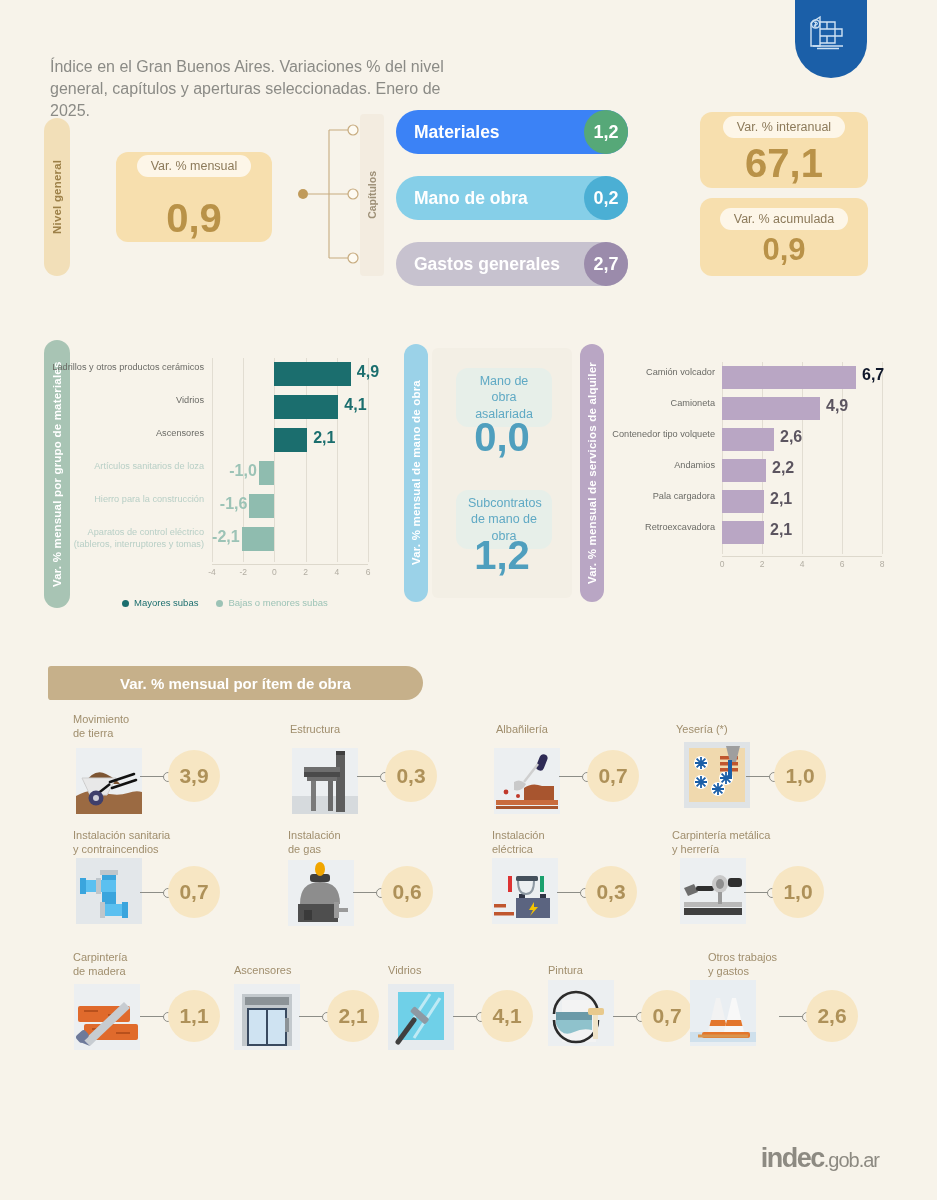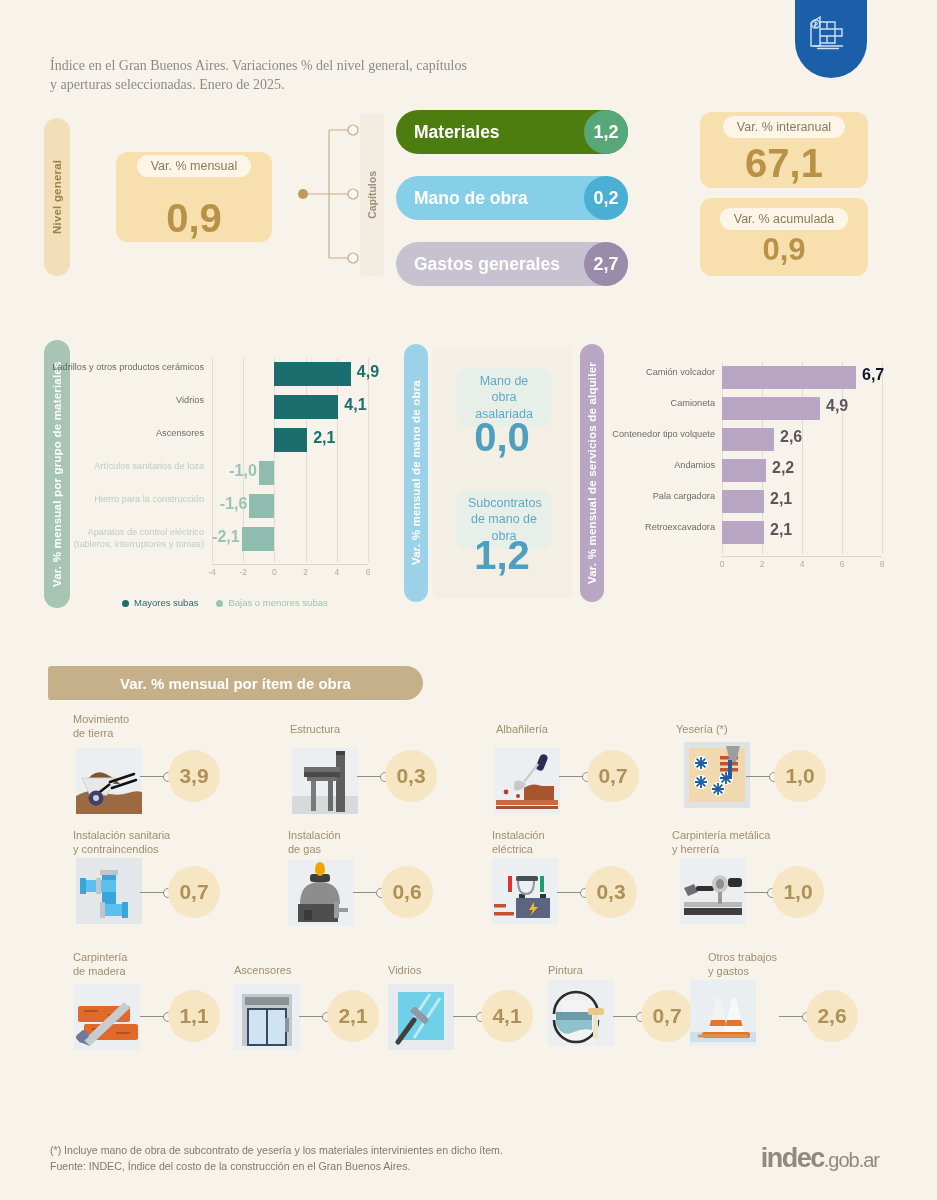--- a/index.html
+++ b/index.html
@@ -13,21 +13,21 @@
   }
   .page { position: absolute; inset: 0; }
 
   
   .title {
     position: absolute; left: 48px; top: 18px;
     font-size: 30px; font-weight: bold; color: #1b5fa8; letter-spacing: -0.3px;
   }
   .subtitle {
     position: absolute; left: 50px; top: 56px;
-    font-size: 14px; line-height: 1.38; color: #8b8b86; max-width: 420px; font-family: Liberation Serif, serif;
+    font-size: 16px; line-height: 1.38; color: #8b8b86; max-width: 420px;
   }
   .badge {
     position: absolute; left: 795px; top: -6px;
     width: 72px; height: 84px;
     background: #1b5fa8;
     border-radius: 4px 4px 36px 36px;
   }
   .badge svg { position: absolute; left: 12px; top: 18px; }
 
   
@@ -154,21 +154,21 @@
     <path d="M10 76 H52 M31 12 H52 M31 140 H52 M31 12 V140" stroke="#c7ab7f" stroke-width="1.1" fill="none"></path>
     <circle cx="55" cy="12" r="5" fill="#fdfaf2" stroke="#c7ab7f" stroke-width="1.2"></circle>
     <circle cx="55" cy="76" r="5" fill="#fdfaf2" stroke="#c7ab7f" stroke-width="1.2"></circle>
     <circle cx="55" cy="140" r="5" fill="#fdfaf2" stroke="#c7ab7f" stroke-width="1.2"></circle>
   </svg>
 
   <div class="cap-label">
     <span>Capítulos</span>
   </div>
 
-  <div class="chap" id="chap0" style="left: 396px; top: 110px; width: 232px; background: #4d7c0f;">
+  <div class="chap" id="chap0" style="left: 396px; top: 110px; width: 232px; background: #3b82f6;">
     <div class="nm">Materiales</div>
     <div class="bub" style="background: rgb(86, 168, 120);">1,2</div>
   </div>
   <div class="chap" id="chap1" style="left: 396px; top: 176px; width: 232px; background: rgb(134, 207, 232);">
     <div class="nm">Mano de obra</div>
     <div class="bub" style="background: rgb(75, 175, 212);">0,2</div>
   </div>
   <div class="chap" id="chap2" style="left: 396px; top: 242px; width: 232px; background: rgb(199, 194, 207); justify-content: space-between;">
     <div class="nm">Gastos generales</div>
     <div class="bub" style="background: rgb(155, 139, 171);">2,7</div>
@@ -511,21 +511,17 @@
       <path d="M37 40 L51 40 L52.5 46 L35.5 46 Z" fill="#e3762c"></path>
       <rect x="28" y="52" width="32" height="6" rx="2" fill="#e3762c"></rect>
     </g>
     <path d="M8 56 L58 56" stroke="#d9954f" stroke-width="3"></path>
         </svg>
       <div class="leader" style="left:779px;top:1016px;width:24px;"></div>
       <div class="circ" style="left:806px;top:990px;">2,6</div>
     </div>
     </div>
 
-  <div class="foot">
-    <div>(*) Incluye mano de obra de subcontrato de yesería y los materiales intervinientes en dicho ítem.</div>
-    <div>Fuente: INDEC, Índice del costo de la construcción en el Gran Buenos Aires.</div>
-  </div>
   <div class="logo">
     <b>indec</b><span>.gob.ar</span>
   </div>
 
 </div>
 
 </body></html>

